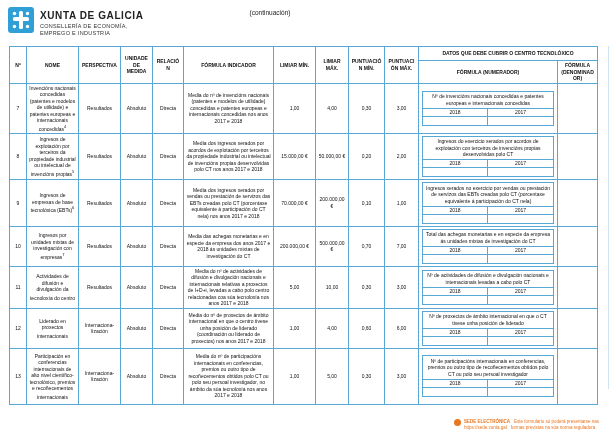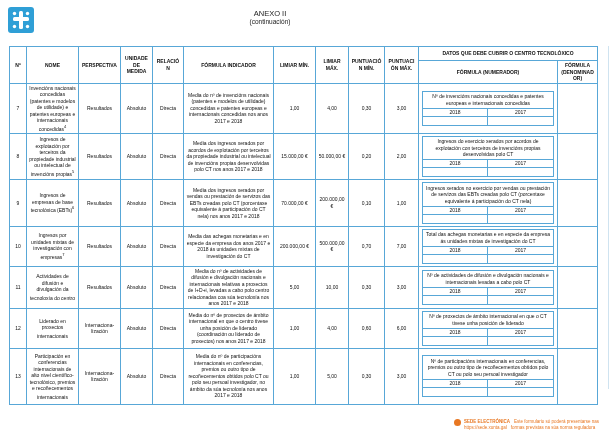--- a/index.html
+++ b/index.html
@@ -60,24 +60,30 @@
     <svg width="26" height="33" viewBox="0 0 26 33">
       <rect x="0" y="0" width="26" height="26" rx="3" fill="#2f9fd6"></rect>
       <rect x="11" y="4" width="4" height="18" rx="1.5" fill="#ffffff"></rect>
       <rect x="5" y="10" width="16" height="4" rx="1.5" fill="#ffffff"></rect>
       <circle cx="6.5" cy="6.5" r="1.7" fill="#ffffff"></circle>
       <circle cx="19.5" cy="6.5" r="1.7" fill="#ffffff"></circle>
       <circle cx="6.5" cy="19.5" r="1.7" fill="#ffffff"></circle>
       <circle cx="19.5" cy="19.5" r="1.7" fill="#ffffff"></circle>
     </svg>
   </div>
+  <div class="org-text">
+    <div class="org-name">XUNTA DE GALICIA</div>
+    <div class="org-dept">
+      <span>CONSELLERÍA DE ECONOMÍA,</span><br>
+      <span>EMPREGO E INDUSTRIA</span>
+    </div>
+  </div>
 </div>
 
 <div class="annex">
-  <div class="annex-title">ANEXO II</div>
   <div class="annex-sub">(continuación)</div>
 </div>
 
 <div class="edge-mark"></div>
 
 <div class="tablewrap">
   <table>
     <colgroup>
       <col style="width:17px">
         <col style="width:52px">

